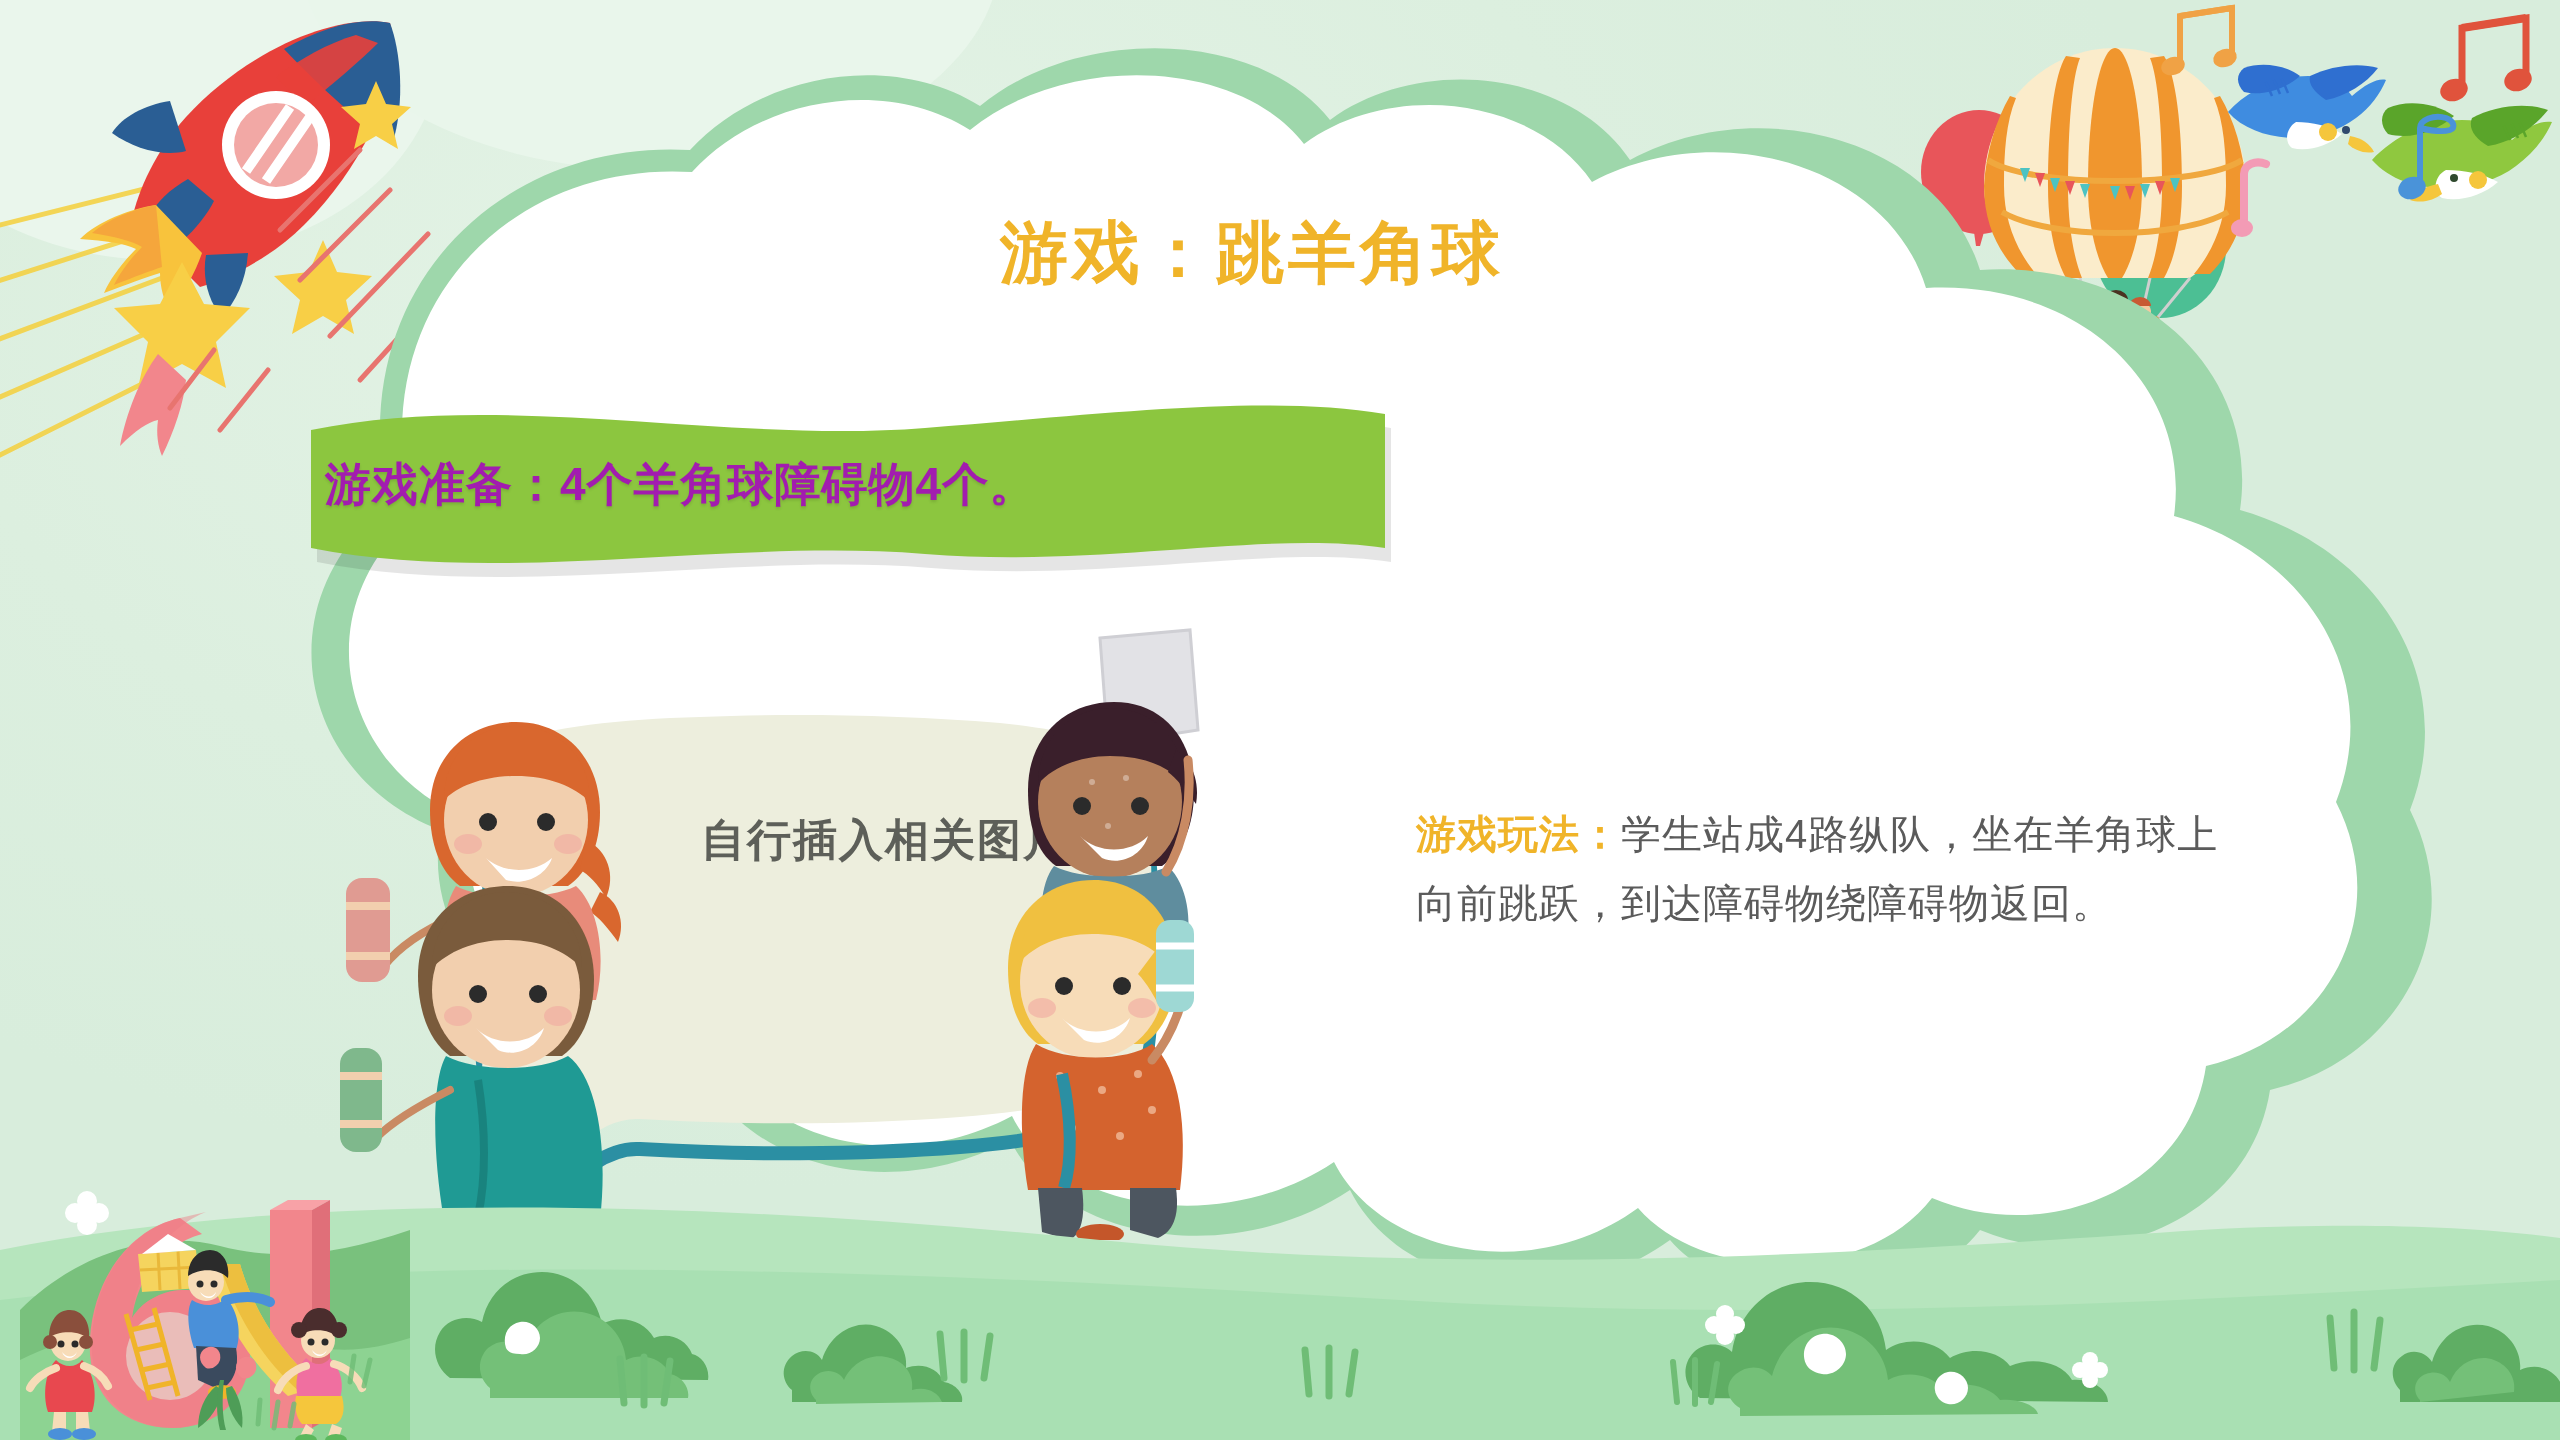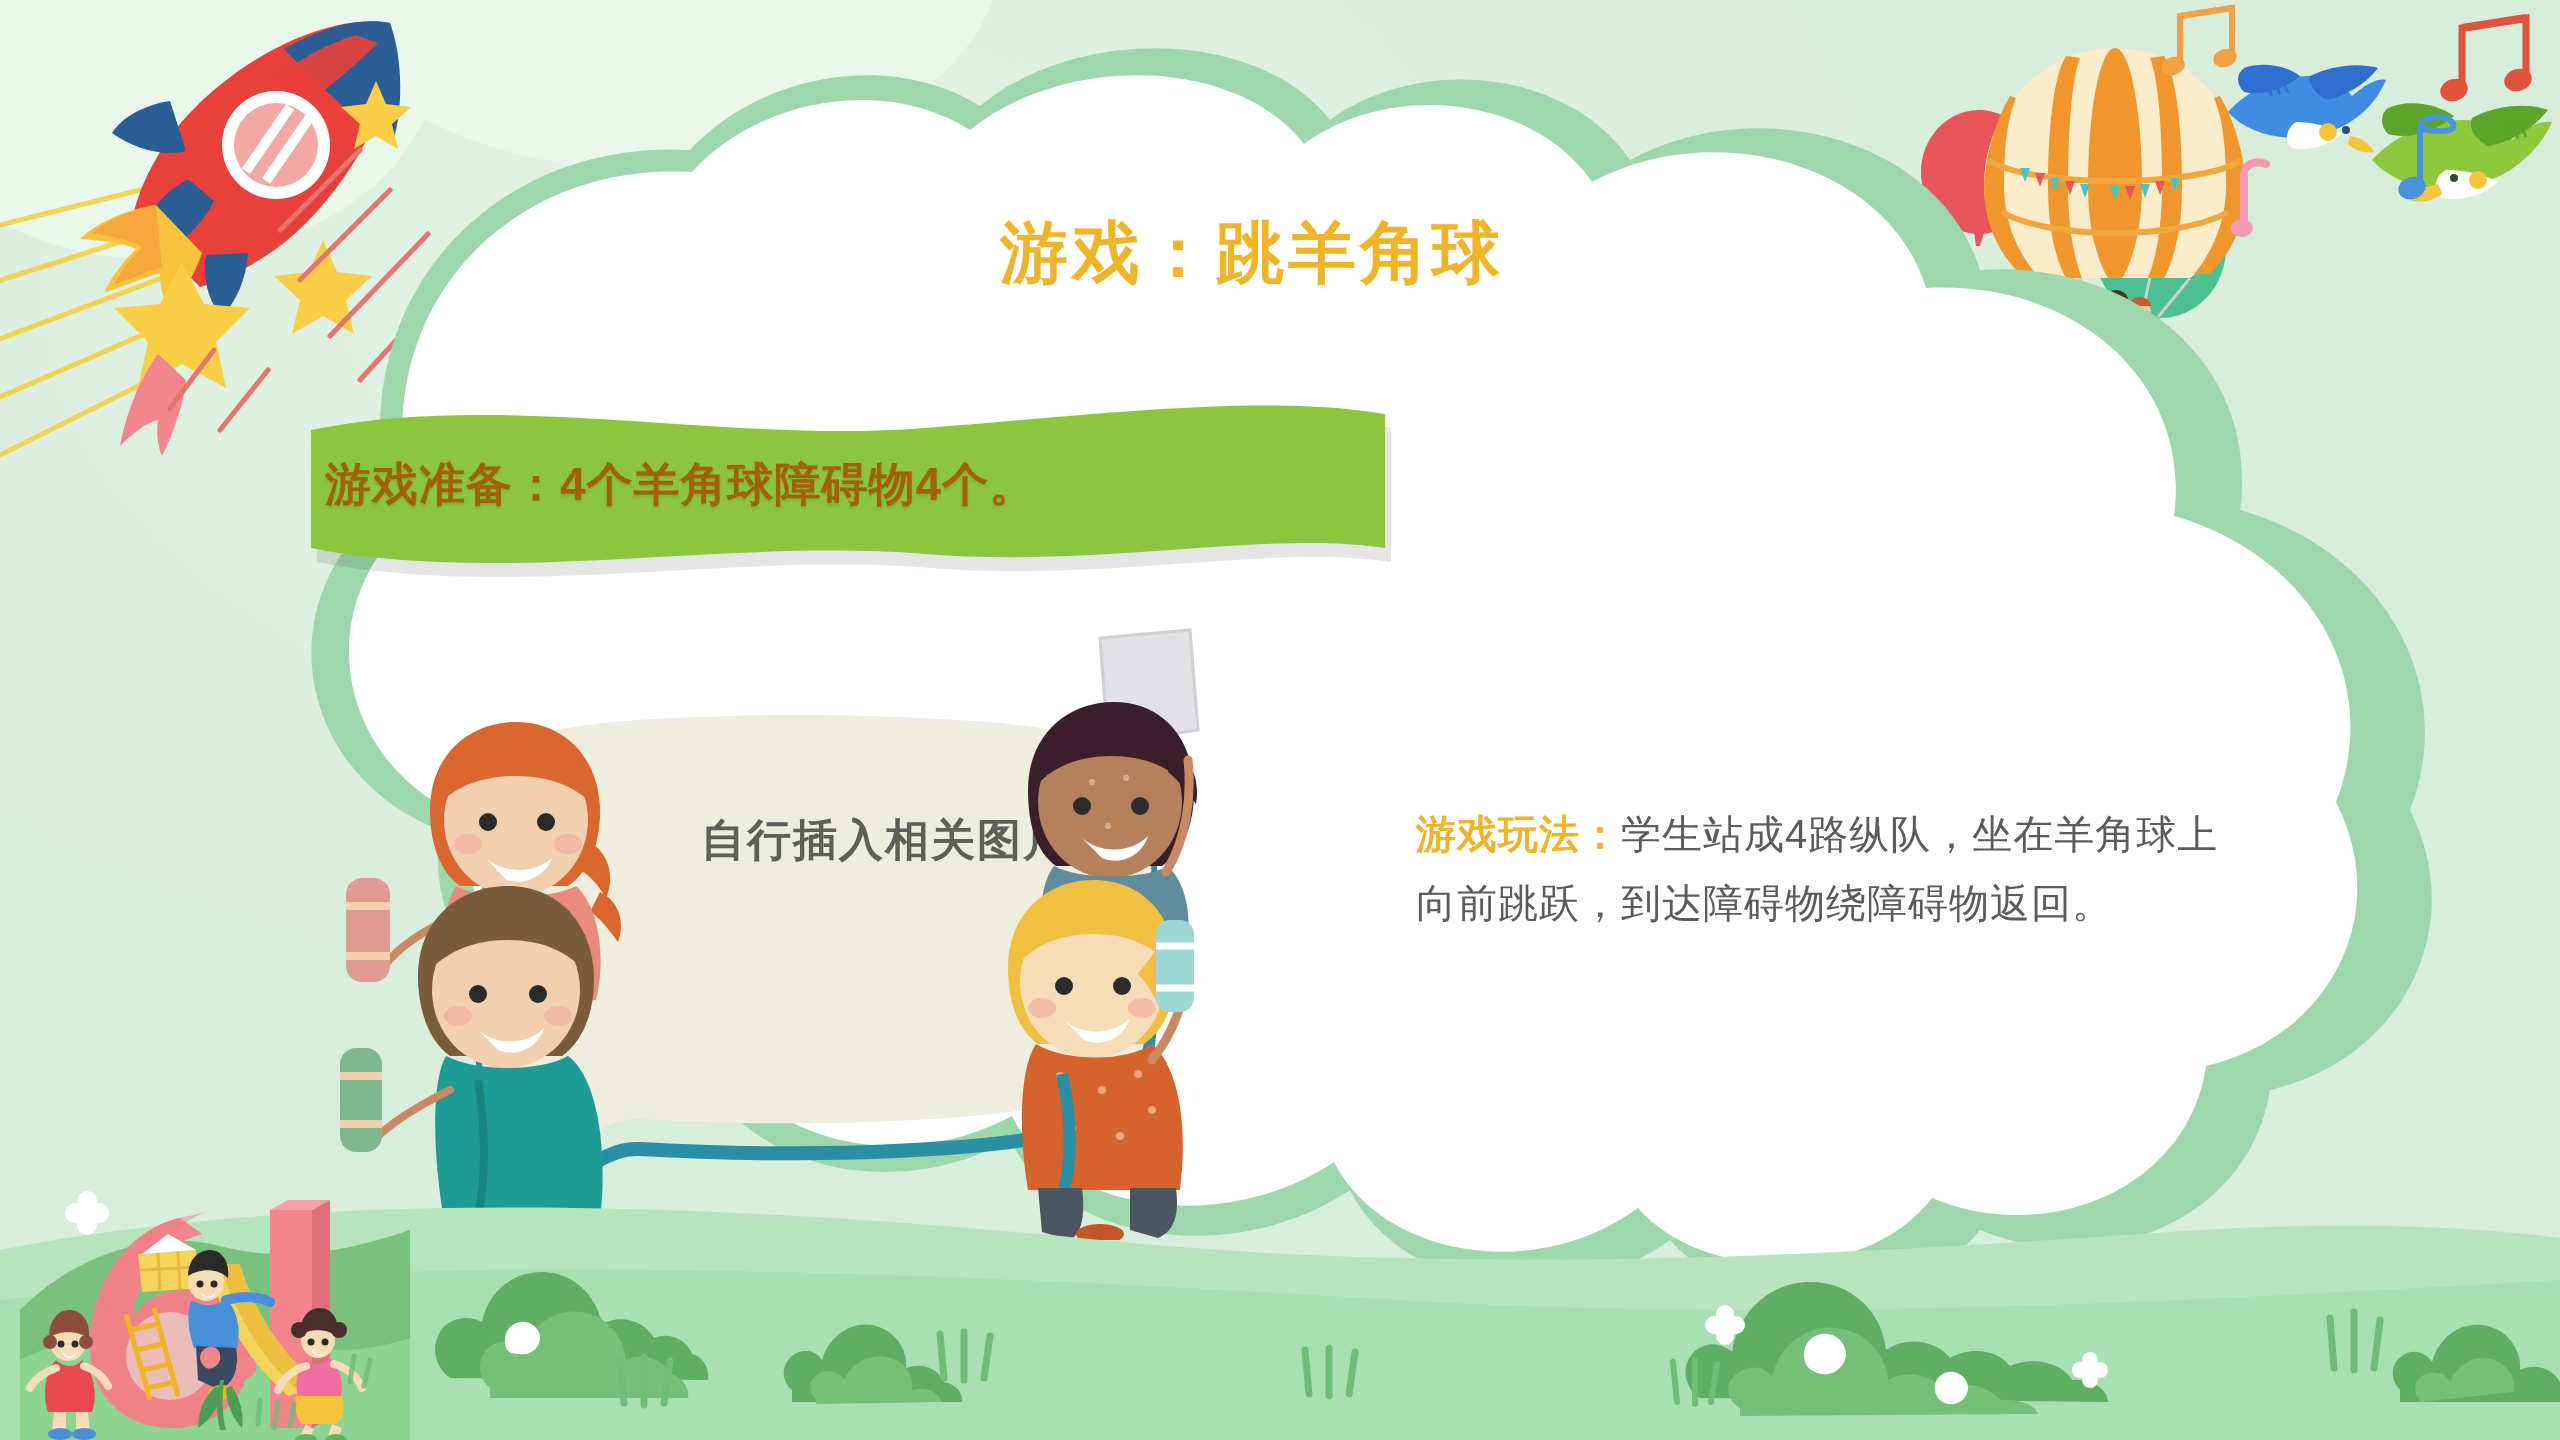--- a/index.html
+++ b/index.html
@@ -22,21 +22,21 @@
   .cloud-outline svg{width:100%;height:100%;display:block;}
 
   
   .title{position:absolute;left:1000px;top:218px;font-size:68px;font-weight:700;
     color:#f0b429;letter-spacing:4px;white-space:nowrap;line-height:1;}
 
   
   .ribbon{position:absolute;left:305px;top:398px;width:1090px;height:180px;}
   .ribbon svg{position:absolute;inset:0;width:100%;height:100%;}
   .ribbon-text{position:absolute;left:10px;top:56px;width:100%;
-    color:#a16207;font-size:46px;font-weight:700;letter-spacing:1px;
+    color:#a21caf;font-size:46px;font-weight:700;letter-spacing:1px;
     text-shadow:0 2px 3px rgba(0,0,0,.12);white-space:nowrap;padding-left:10px;}
 
   
   .board{position:absolute;left:460px;top:655px;width:730px;height:530px;}
   .board svg{position:absolute;inset:0;width:100%;height:100%;}
   .board-text{position:absolute;left:0;top:0;width:730px;height:530px;
     display:flex;align-items:center;justify-content:center;
     font-size:44px;font-weight:700;color:#5d5f59;letter-spacing:2px;
     transform:translate(60px,-80px);white-space:nowrap;}
 

